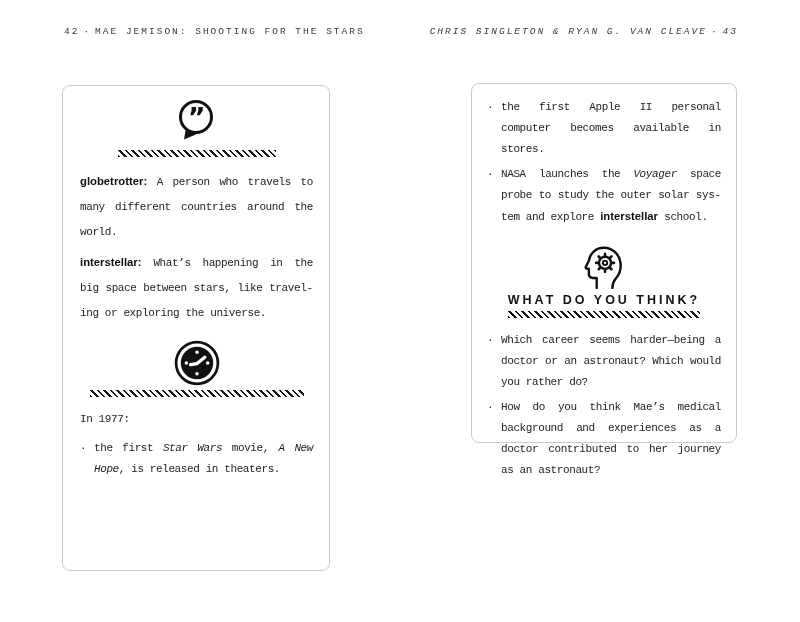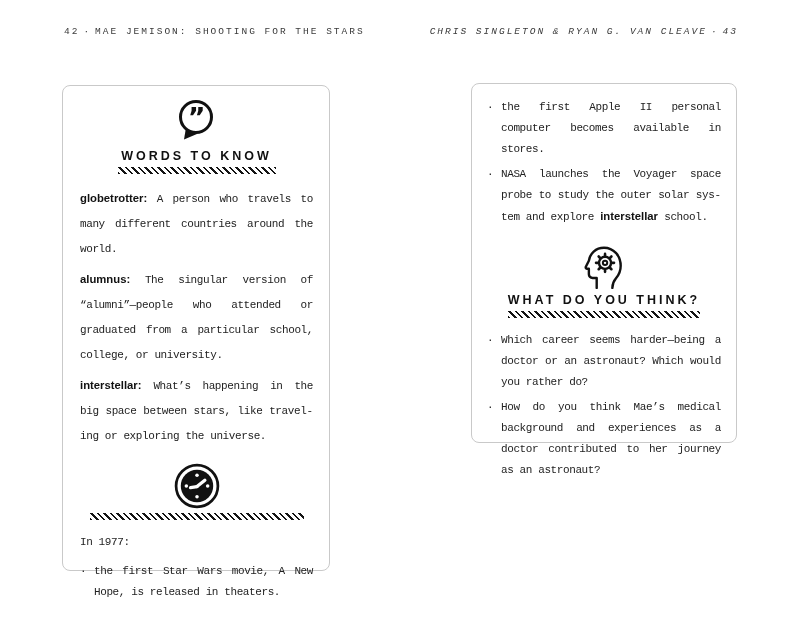--- a/index.html
+++ b/index.html
@@ -40,21 +40,21 @@
     text-align:justify;font-size:11px;line-height:25px;letter-spacing:-0.4px;
     margin:0 0 5px 0;color:#222;
   }
   .bullet-row{display:flex;margin:0 0 4px 0;}
   .bullet-glyph{flex:none;width:14px;font-size:11px;line-height:21px;color:#222;}
   .bullet-text{flex:1;text-align:justify;font-size:11px;line-height:21px;letter-spacing:-0.4px;color:#222;}
   .seg-term,.seg-bold{
     font-family:"Liberation Sans",sans-serif;font-weight:700;font-size:11.3px;
     letter-spacing:0;color:#111;
   }
-  .seg-italic{margin-top:18px;}
+  .seg-italic{font-style:italic;margin-top:18px;}
   .intro-line{font-size:11px;line-height:21px;letter-spacing:-0.4px;margin:2px 0 8px 0;}
   .mt-section{margin-top:14px;}
   
   .bubble-icon{position:relative;width:46px;height:48px;}
   .bubble-ring{
     position:absolute;left:5px;top:2px;width:34px;height:34px;border:3.6px solid #111;
     border-radius:50%;box-sizing:border-box;background:#fff;
   }
   .bubble-tail{
     position:absolute;left:7px;top:30px;width:0;height:0;
@@ -80,25 +80,23 @@
 
 <div class="card left-card">
 
   <div class="icon-row">
     <div class="bubble-icon">
       <div class="bubble-tail"></div>
       <div class="bubble-ring"></div>
       <div class="bubble-quotes">”</div>
     </div>
   </div>
-  <div class="section-heading">WORDS TO KNOW</div>
   <div class="hatch w-words"></div>
 
   <p class="para"><span class="seg-term">globetrotter:</span><span class="seg-normal"> A person who travels to many different countries around the world.</span></p>
-  <p class="para"><span class="seg-term">alumnus:</span><span class="seg-normal"> The singular version of “alumni”—people who attended or graduated from a particular school, college, or university.</span></p>
   <p class="para"><span class="seg-term">interstellar:</span><span class="seg-normal"> What’s happening in the big space between stars, like travel­ing or exploring the universe.</span></p>
 
   <div class="icon-row mt-section">
     <svg width="46" height="46" viewBox="0 0 44 44">
       <circle cx="22" cy="22" r="20" fill="none" stroke="#111" stroke-width="2.6"></circle>
       <circle cx="22" cy="22" r="15.5" fill="#111"></circle>
       <circle cx="22" cy="11.8" r="1.7" fill="#fff"></circle>
       <circle cx="32.2" cy="22" r="1.7" fill="#fff"></circle>
       <circle cx="22" cy="32.2" r="1.7" fill="#fff"></circle>
       <circle cx="11.8" cy="22" r="1.7" fill="#fff"></circle>

